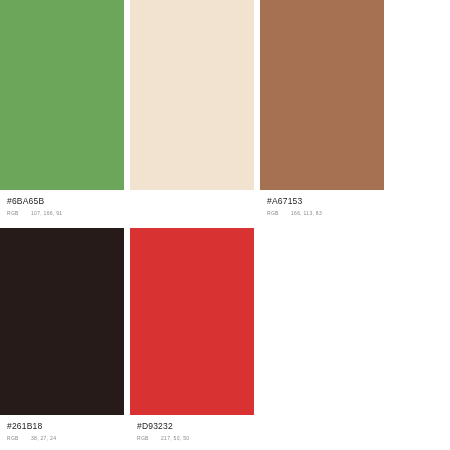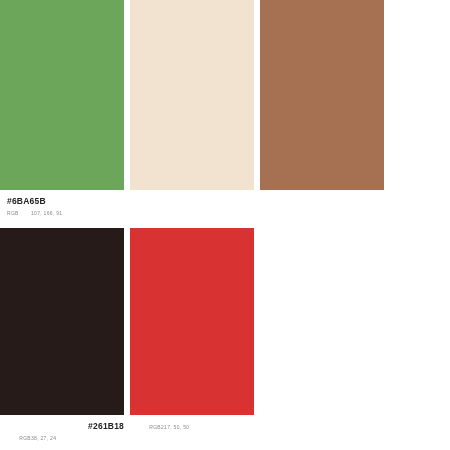--- a/index.html
+++ b/index.html
@@ -21,41 +21,41 @@
     display: flex;
     flex-direction: column;
   }
   .row {
     display: flex;
     flex-direction: row;
     column-gap: 6px;
     padding-left: 0;
   }
   .row-1 { margin-top: 0; }
-  .row-2 { margin-top: 11px; text-align: right; }
+  .row-2 { margin-top: 11px; }
   .swatch-cell {
     width: 124px;
     display: flex;
     flex-direction: column;
   }
   .swatch-chip {
     width: 124px;
     height: 190px;
     display: block;
   }
   .row-2 .swatch-chip {
     height: 187px;
   }
   .swatch-meta {
     padding-top: 6px;
     padding-left: 7px;
   }
   .hex-label {
     font-size: 8.5px;
-    font-weight: bold;
+    font-weight: normal;
     color: #222222;
     letter-spacing: 0.2px;
     line-height: 11px;
     margin: 0;
     white-space: nowrap;
   }
   .rgb-line {
     display: flex;
     flex-direction: row;
     align-items: baseline;
@@ -97,20 +97,27 @@
         </div>
       </div>
     </div>
 
     <div class="swatch-cell">
       <div class="swatch-chip" style="background-color: rgb(242, 227, 208);"></div>
     </div>
 
     <div class="swatch-cell">
       <div class="swatch-chip" style="background-color: rgb(166, 113, 83);"></div>
+      <div class="swatch-meta">
+        <div class="hex-label">#A67153</div>
+        <div class="rgb-line">
+          <span class="rgb-key">RGB</span>
+          <span class="rgb-value">166, 113, 83</span>
+        </div>
+      </div>
     </div>
 
     <div class="spacer-cell"></div>
 
   </div>
 
   <div class="row row-2">
 
     <div class="swatch-cell">
       <div class="swatch-chip" style="background-color: rgb(38, 27, 24);"></div>
@@ -119,20 +126,21 @@
         <div class="rgb-line">
           <span class="rgb-key">RGB</span>
           <span class="rgb-value">38, 27, 24</span>
         </div>
       </div>
     </div>
 
     <div class="swatch-cell">
       <div class="swatch-chip" style="background-color: rgb(217, 50, 50);"></div>
       <div class="swatch-meta">
+        <div class="hex-label">#D93232</div>
         <div class="rgb-line">
           <span class="rgb-key">RGB</span>
           <span class="rgb-value">217, 50, 50</span>
         </div>
       </div>
     </div>
 
     <div class="spacer-cell"></div>
 
   </div>

